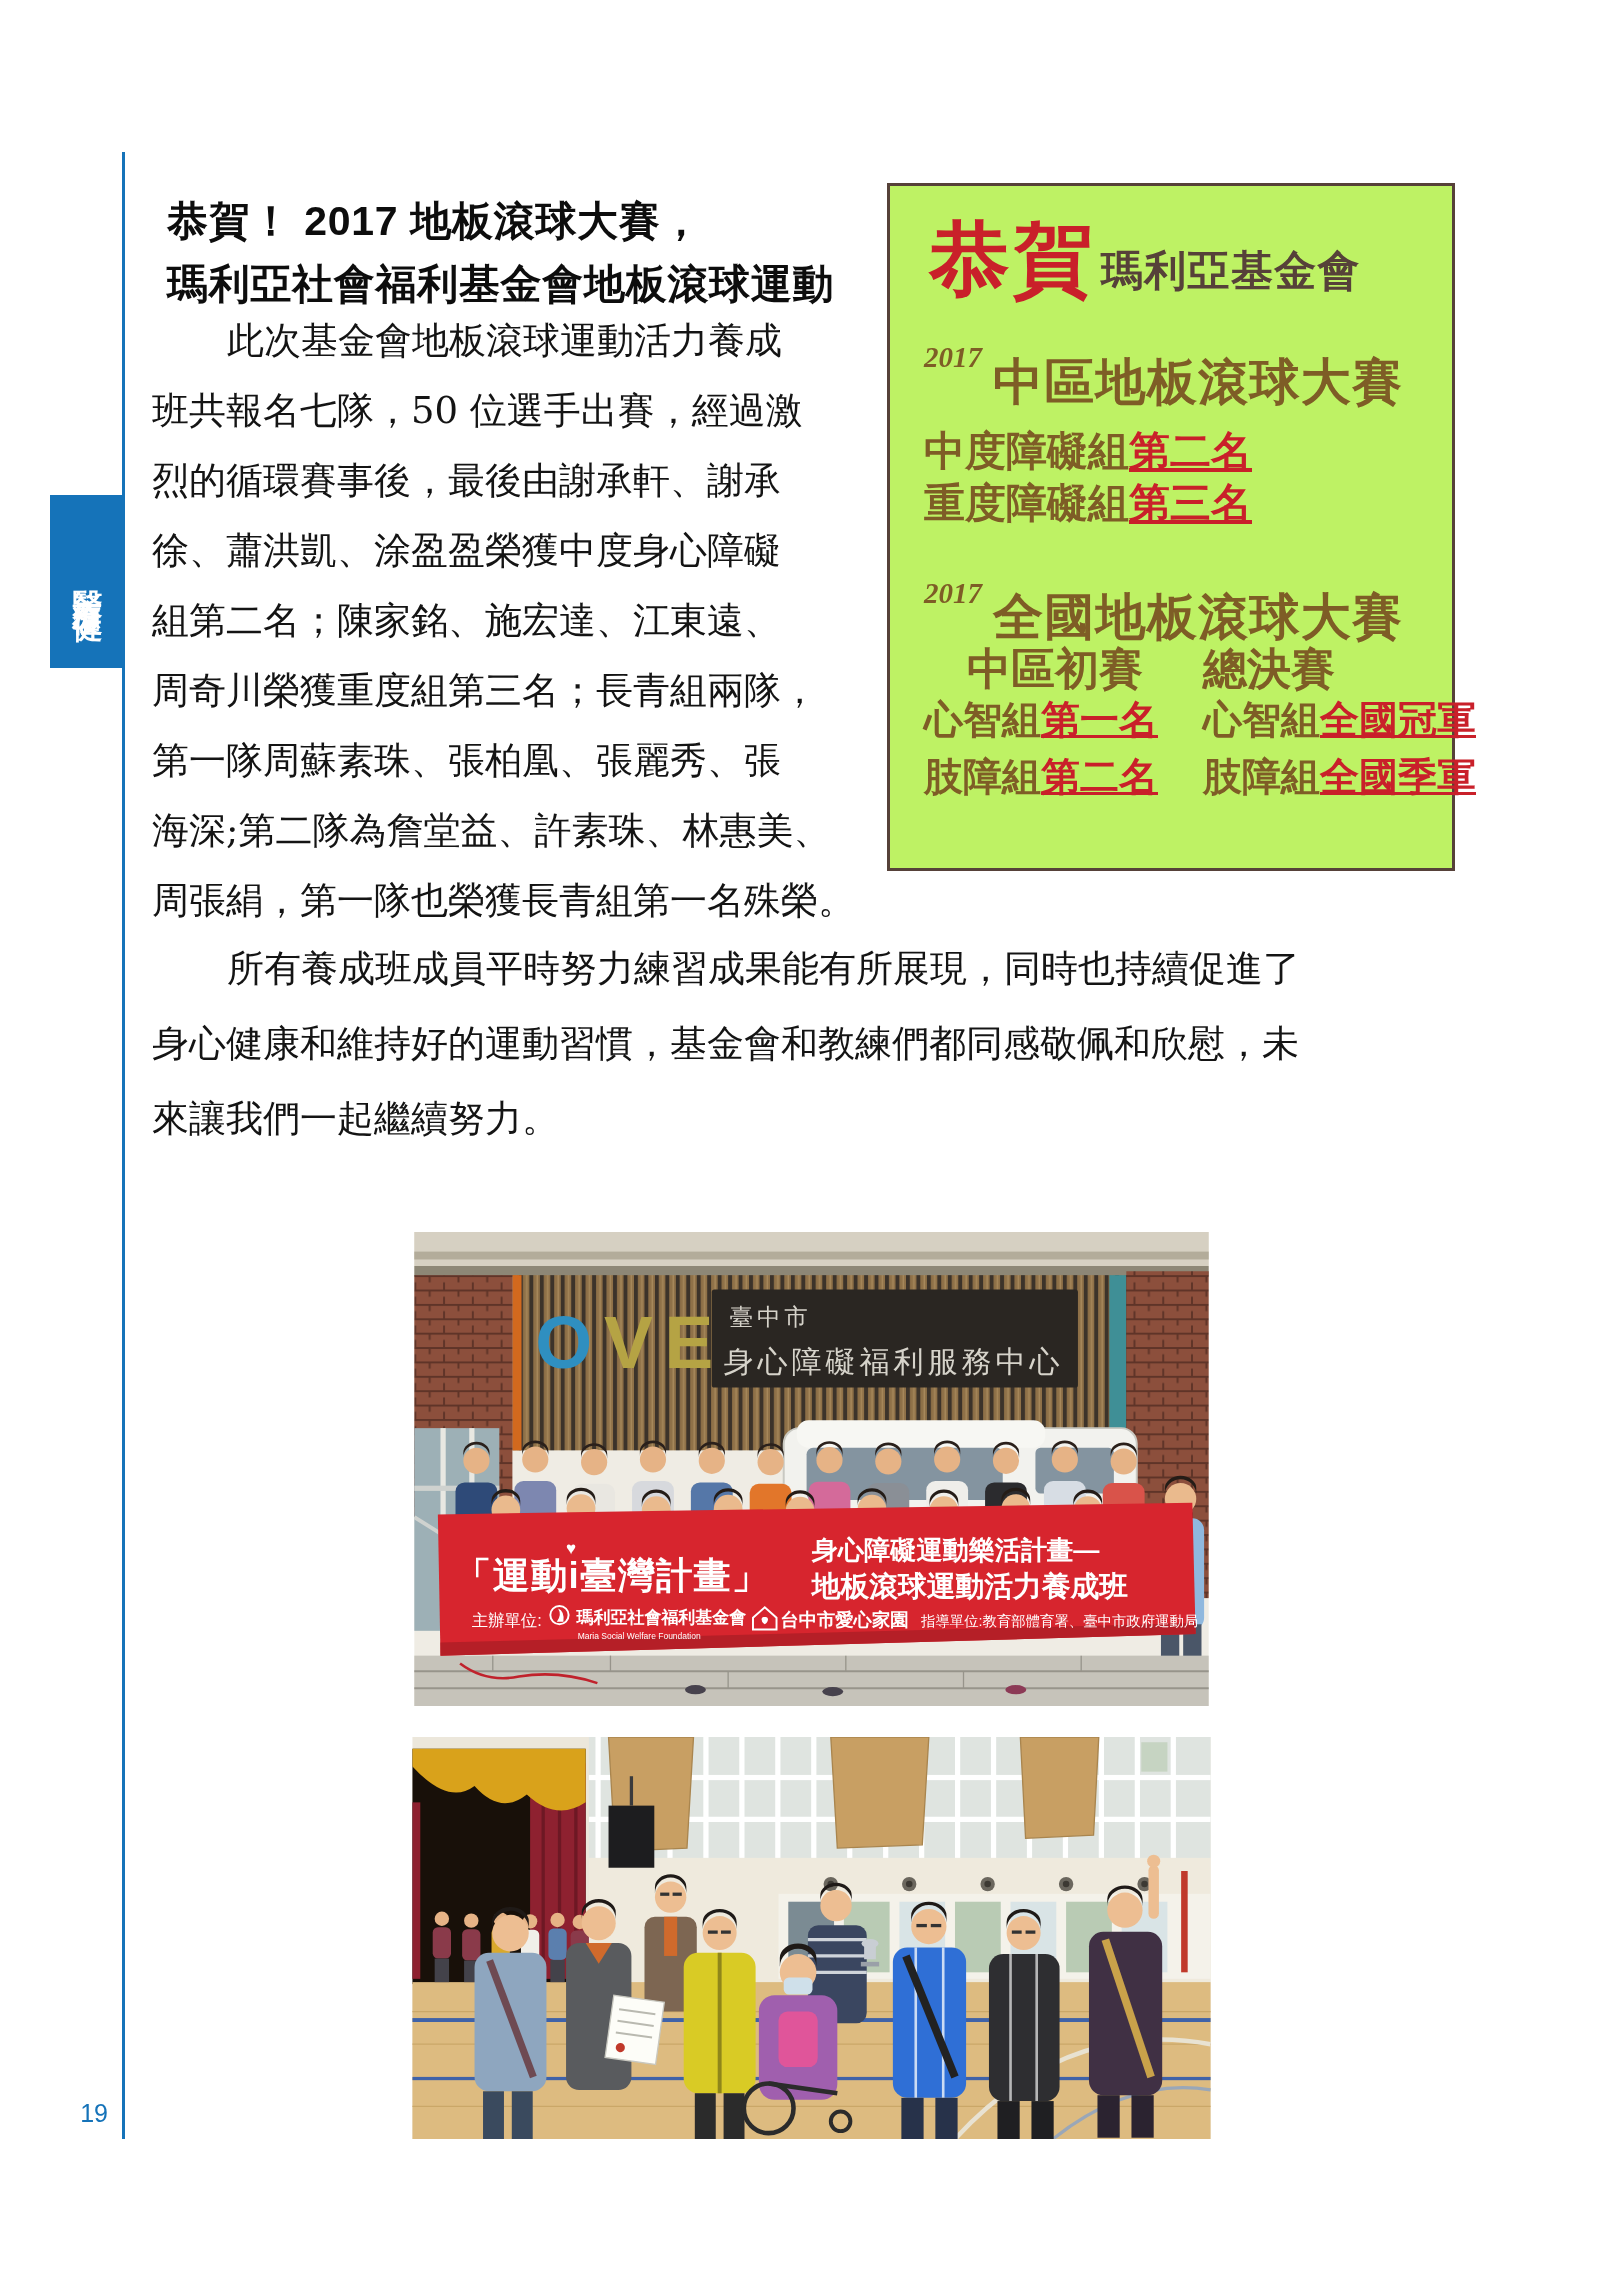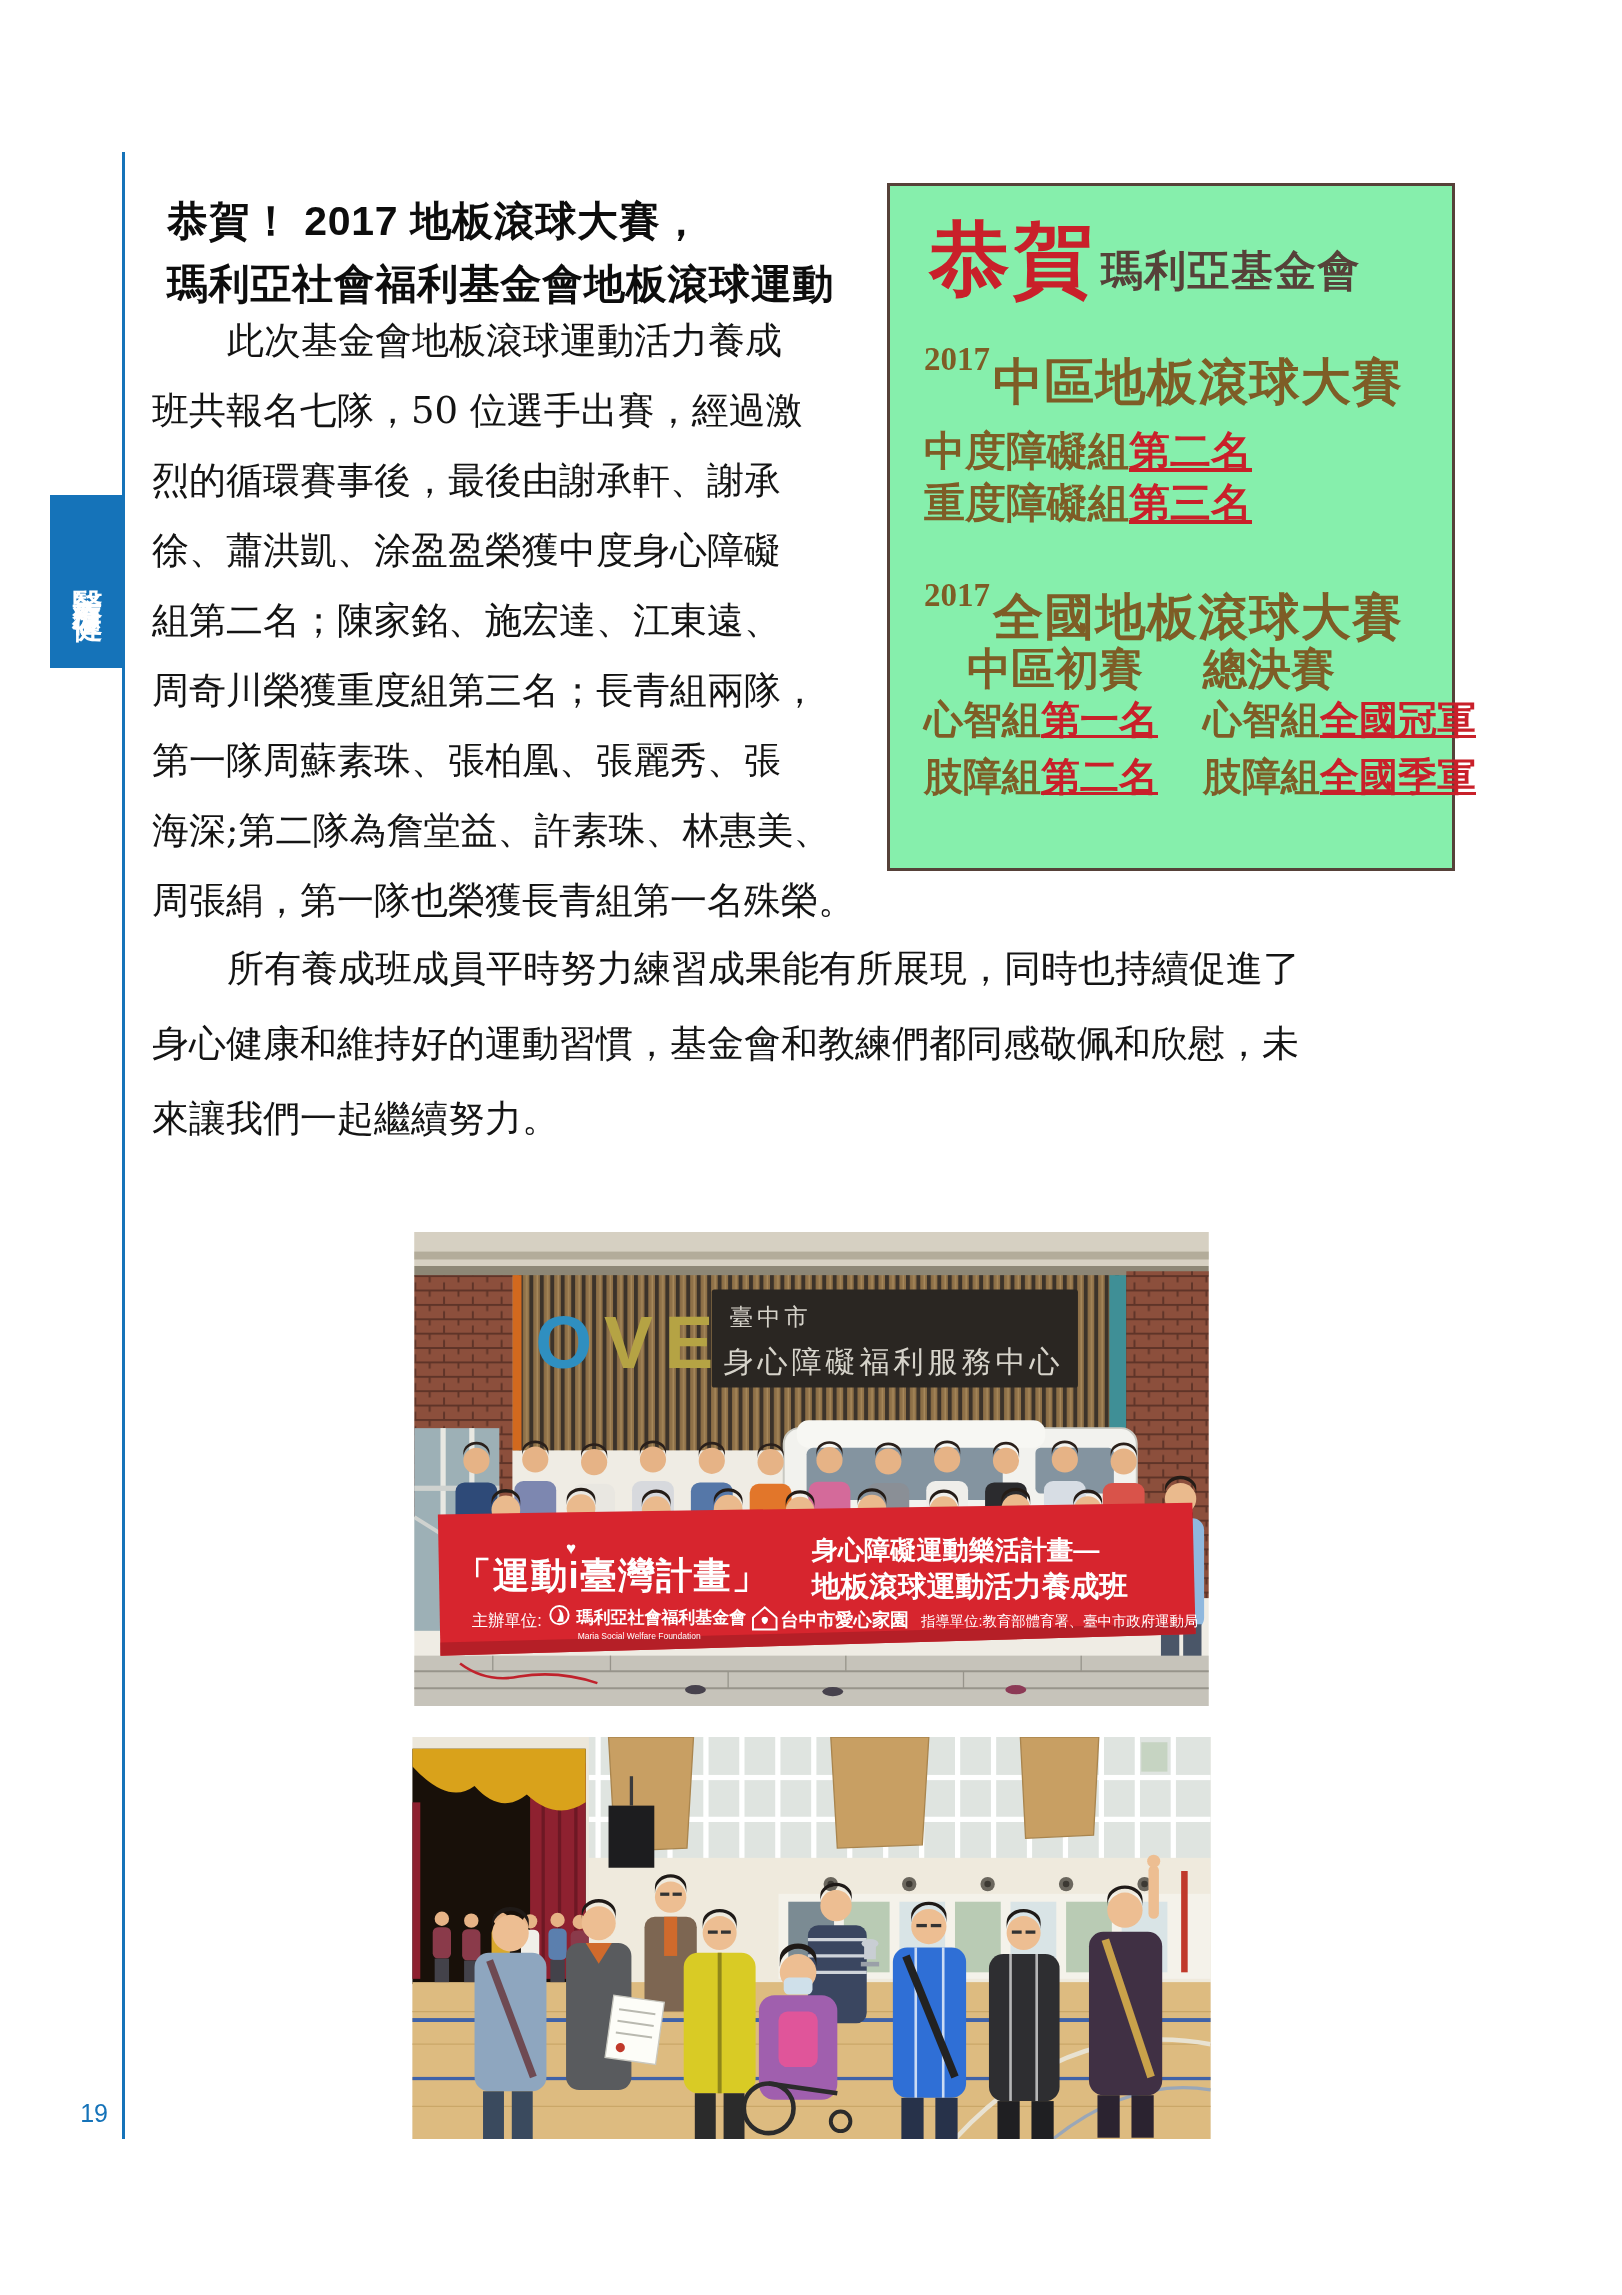--- a/index.html
+++ b/index.html
@@ -20,25 +20,25 @@
   .title{left:152px;top:175px;width:785px;font-size:41px;font-weight:bold;
          line-height:63px;color:#0d0d0d;letter-spacing:0.7px;}
   .para{font-family:"DejaVu Serif","Liberation Serif",serif;color:#141414;font-size:37px;}
   .para1{left:152px;top:306px;width:736px;line-height:70px;}
   .para2{left:152px;top:931px;width:1358px;line-height:75px;}
   .para .line{white-space:nowrap;}
   .indent{text-indent:75px;}
 
   
   .award-box{left:887px;top:183px;width:568px;height:688px;border:3.3px solid #564139;
-             background:#86efac;box-sizing:border-box;}
+             background:#bef264;box-sizing:border-box;}
   .bx{position:absolute;white-space:nowrap;font-weight:bold;}
   .congrats{left:39px;top:33px;font-size:81px;color:#c9202a;letter-spacing:2.6px;line-height:1;}
   .org{left:211px;top:64px;font-size:42px;color:#564139;letter-spacing:1.3px;line-height:1;}
-  .bx-year{font-family:"Liberation Serif","DejaVu Serif",serif;font-size:33px;color:#7e5d26;line-height:1;}
+  .bx-year{font-family:"Liberation Serif","DejaVu Serif",serif;font-size:29px;color:#7e5d26;line-height:1;font-style:italic;}
   .bx-title{font-size:50px;color:#7e5d26;letter-spacing:1.3px;line-height:1;}
   .bx-row{font-size:41px;line-height:1;}
   .bx-head{font-size:44px;color:#7e5d26;line-height:1;}
   .bx-row-sm{font-size:39px;line-height:1;}
   .grp{color:#7e5d26;}
   .rnk{color:#c9202a;text-decoration:underline;}
 
   
   .photo{display:block;}
   svg text{font-family:"Liberation Sans",sans-serif;}

